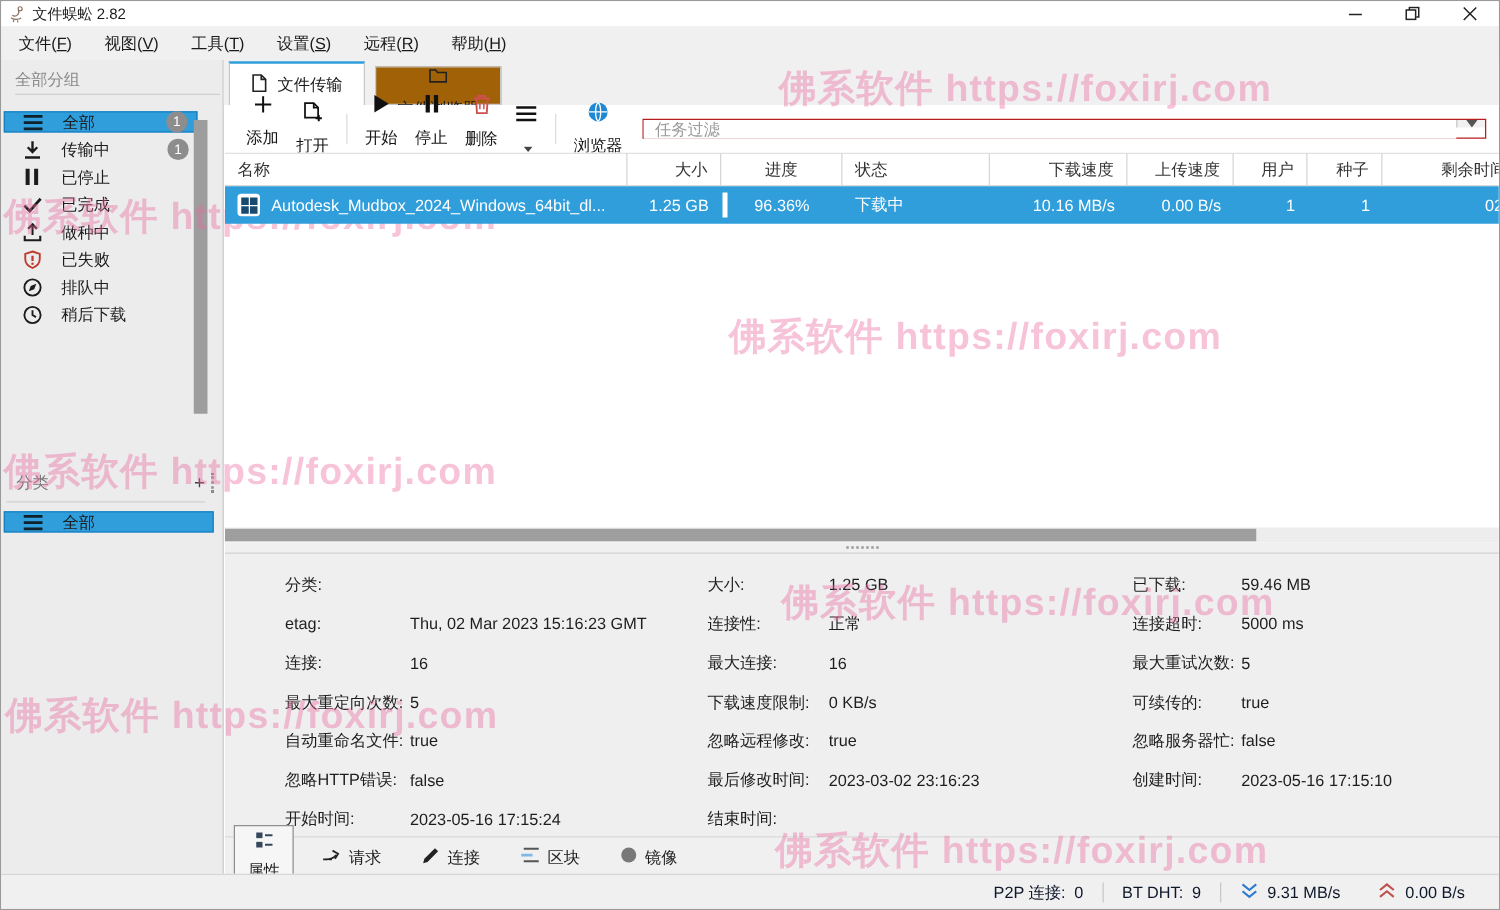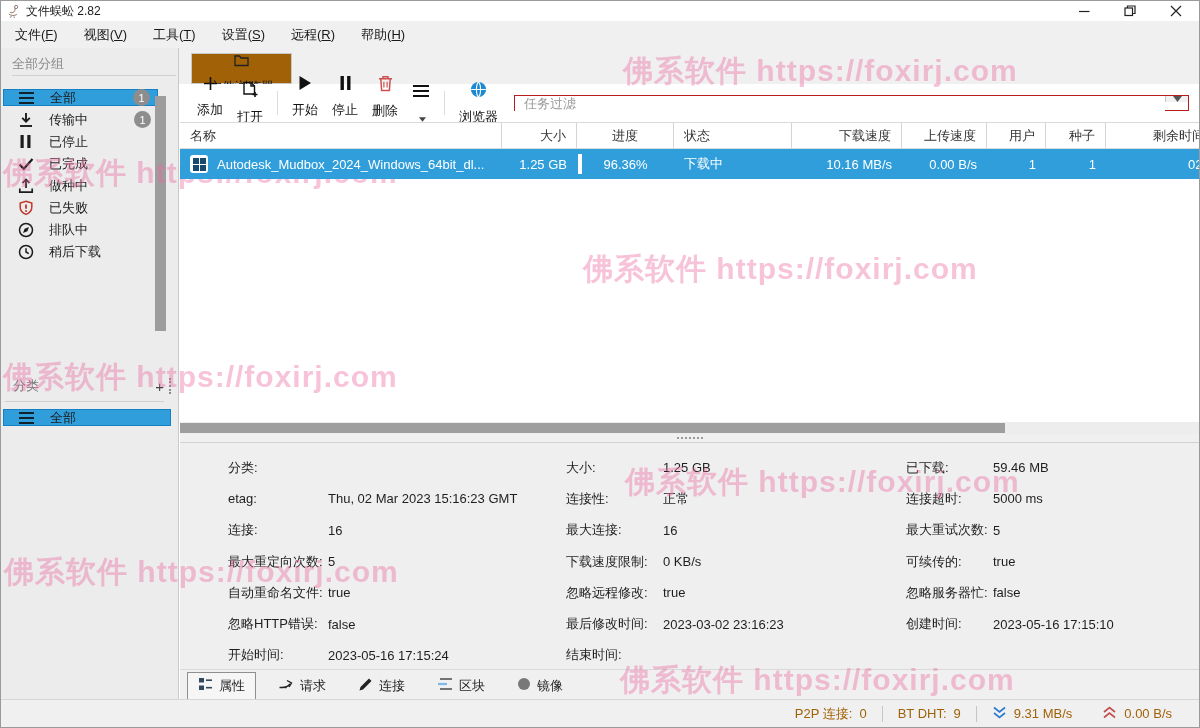--- a/index.html
+++ b/index.html
@@ -74,24 +74,24 @@
   .dcol { position:absolute; top:9px; }
   .dcol1{left:8px}.dcol2{left:346px}.dcol3{left:686px}
   .drow { display:flex; height:31.3px; align-items:center; font-size:13px; color:#1e1e1e;margin-left:40px; }
   .dlabel { flex:none; }
   .dcol1 .dlabel{width:100px}.dcol2 .dlabel{width:97px}.dcol3 .dlabel{width:87px}
   .dvalue { white-space:nowrap; }
 
   
   .bottom-tabs { position:absolute; top:621px; left:0; right:0; height:32px; background:#f0f0f0; border-top:1px solid #d9d9d9; display:flex; align-items:center; padding-left:7px; gap:12px; }
   .btab { display:flex; align-items:center; gap:6px; font-size:13px; padding:4px 10px; color:#1e1e1e; }
-  .btab.active { background:#f6f6f6; border:1px solid #8f8f8f; }
-
-  
-  .statusbar { position:absolute; left:0; right:0; bottom:0; height:28px; background:#f0f0f0; border-top:1px solid #d6d6d6; display:flex; align-items:center; justify-content:flex-end; padding-right:12px; font-size:13px; color:#a16207; }
+  .btab.active { background:#f6f6f6; border:1px solid #8f8f8f;flex-direction:column; }
+
+  
+  .statusbar { position:absolute; left:0; right:0; bottom:0; height:28px; background:#f0f0f0; border-top:1px solid #d6d6d6; display:flex; align-items:center; justify-content:flex-end; padding-right:12px; font-size:13px; color:#0f172a; }
   .sseg { display:flex; align-items:center; gap:7px; padding:0 15px; }
   .ssep { width:1px; height:16px; background:#c6c6c6; }
 
   
   .wm { position:absolute; z-index:5; font-size:30px; font-weight:bold; white-space:nowrap; pointer-events:none; color:var(--wm); letter-spacing:1px; }
   .w1{left:622px;top:50px}.w2{left:2px;top:152px}.w3{left:582px;top:248px}.w4{left:2px;top:356px}
   .w5{left:624px;top:461px}.w6{left:3px;top:551px}.w7{left:619px;top:659px}
 </style>
 </head>
 <body>
@@ -232,20 +232,27 @@
       </div>
     </div>
 
     <div class="side-scroll"></div>
     <div class="side-grip"></div>
   </div>
 
   <div class="main">
 
     <div class="tabstrip">
+      <div class="tab active">
+        <span><svg width="13" height="15" viewBox="0 0 13 15" fill="none" stroke="#222" stroke-width="1.3">
+              <path d="M1.5 1h6.5l3.5 3.5v9.5h-10z"></path>
+              <path d="M8 1v3.5h3.5"></path>
+            </svg></span>
+        <span>文件传输</span>
+      </div>
       <div class="tab inactive">
         <span><svg width="15" height="13" viewBox="0 0 15 13" fill="none" stroke="#222" stroke-width="1.3">
               <path d="M1 2h4.5l1.5 2h7v7.5H1z"></path>
             </svg></span>
         <span>文件浏览器</span>
       </div>
     </div>
 
     <div class="toolbar">
       <div class="tbtn">

